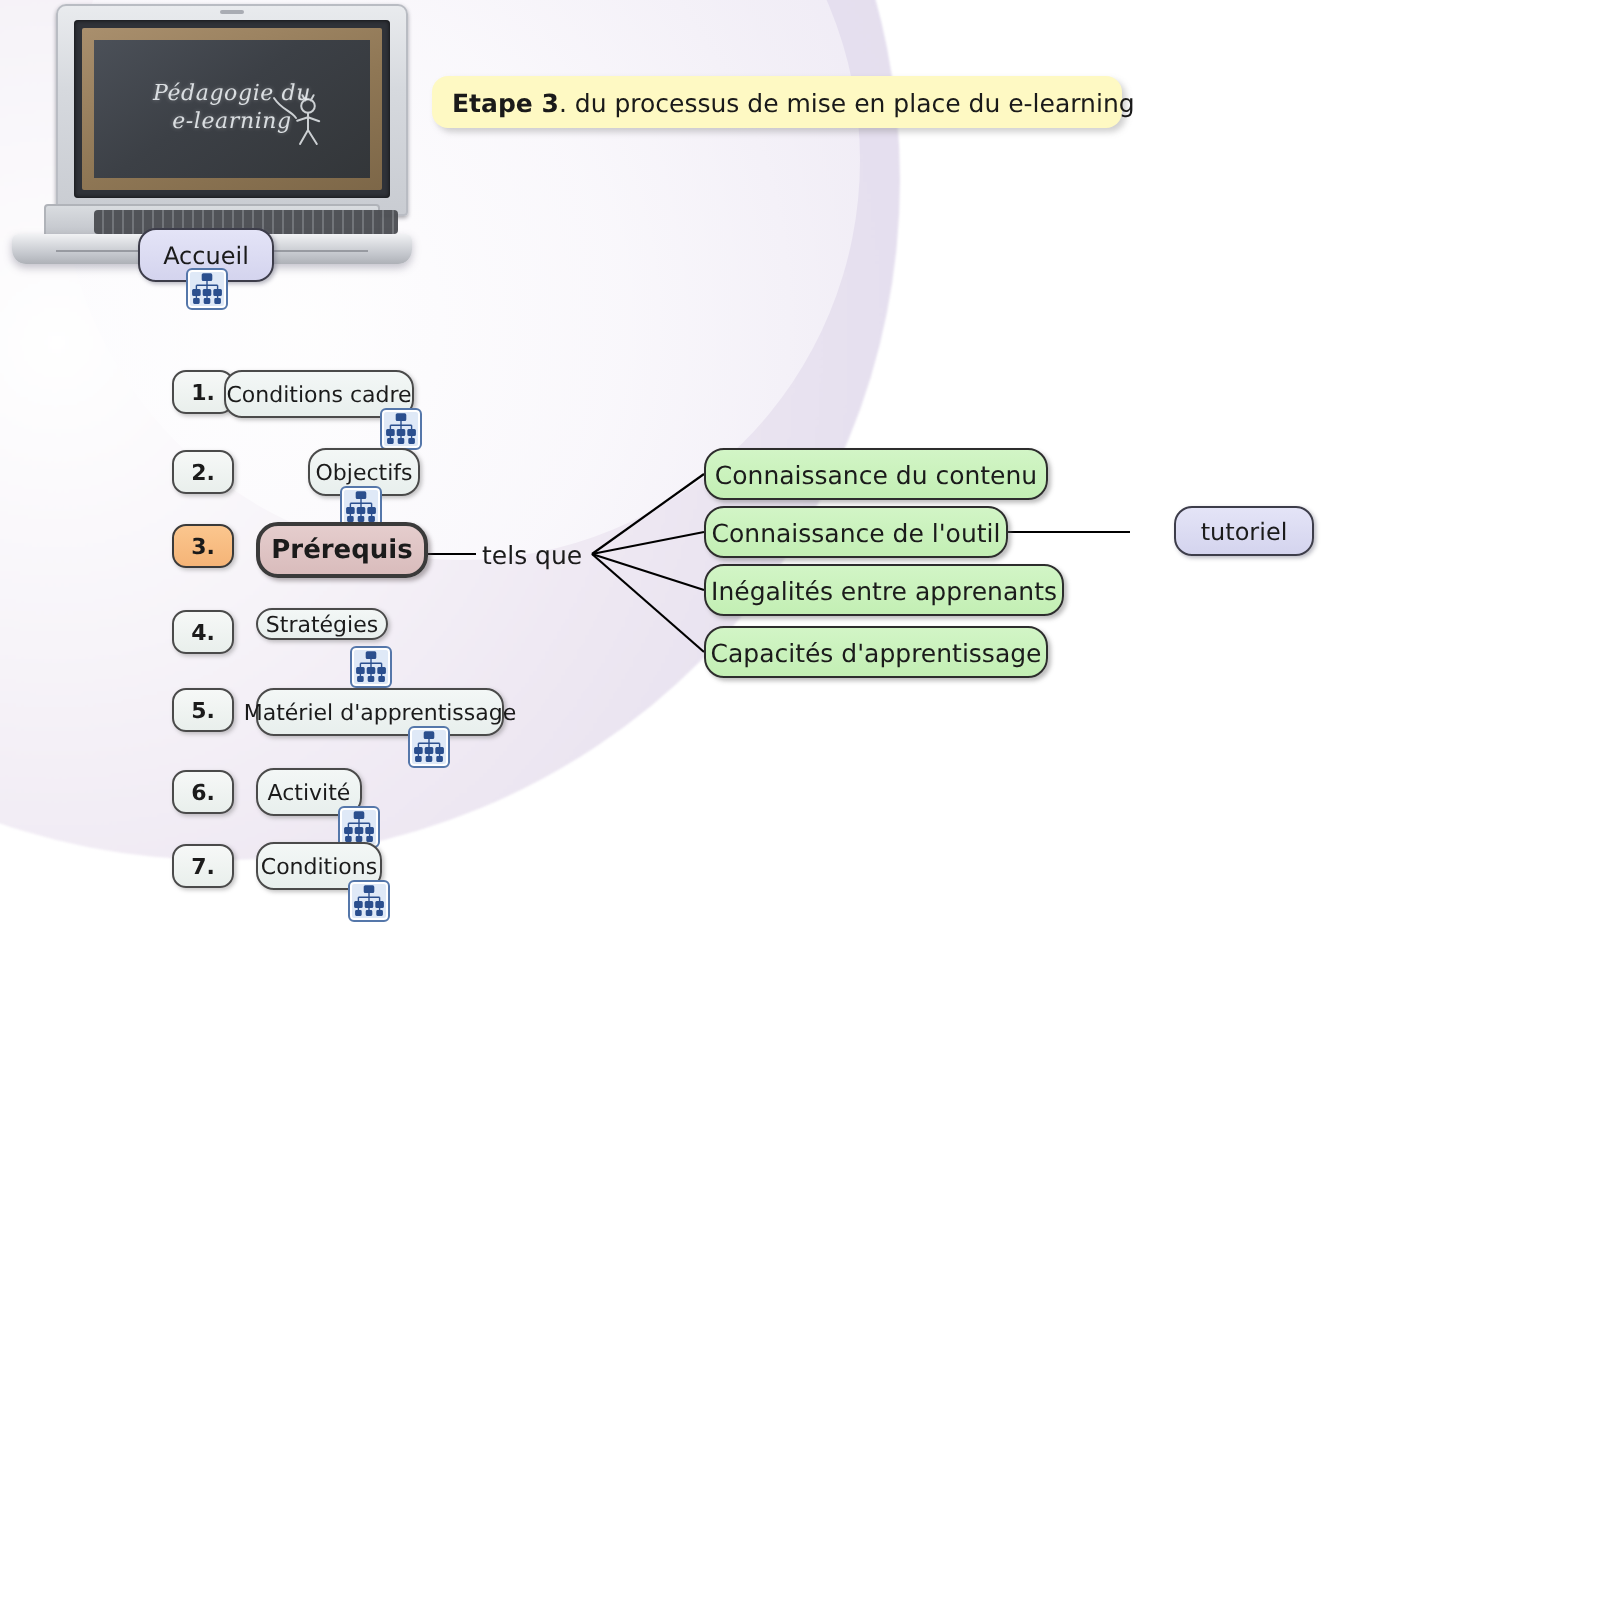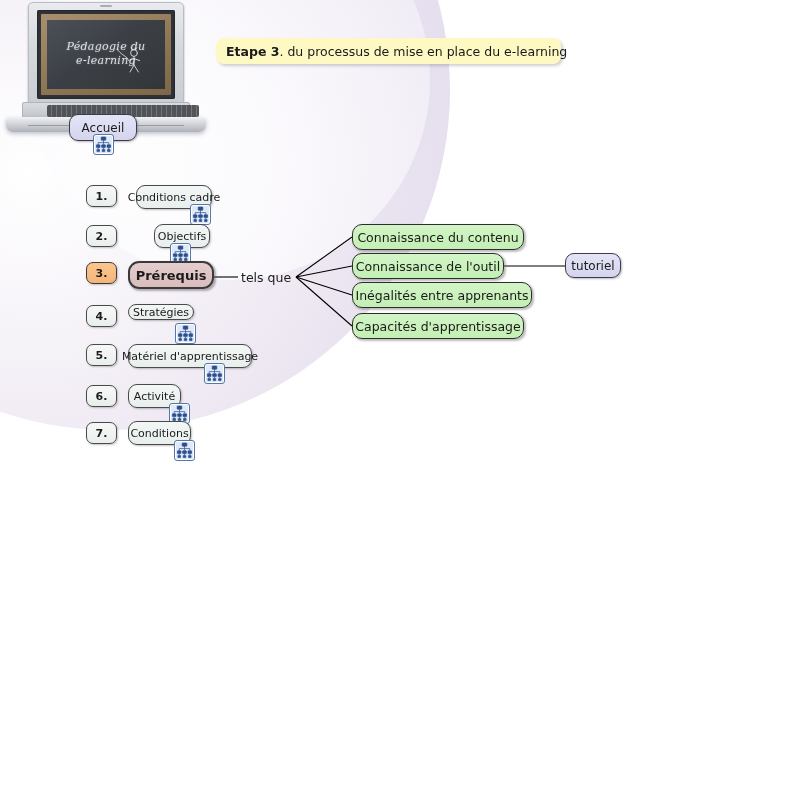--- a/index.html
+++ b/index.html
@@ -49,21 +49,21 @@
     position: absolute;
     left: 6px;
     top: 2px;
     width: 200px;
     height: 134px;
   }
   .lid {
     position: absolute;
     left: 22px;
     top: 0px;
-    width: 156px;
+    width: 176px;
     height: 106px;
     border-radius: 5px 5px 2px 2px;
     background: linear-gradient(180deg,#e9ebee 0%, #d6d9de 40%, #c9ccd2 100%);
     box-shadow: 0 1px 2px rgba(60,60,70,.45);
     border: 1px solid #b9bcc3;
     box-sizing: border-box;
     padding-left: 43px;
   }
   .lid-notch {
     position: absolute;
@@ -365,21 +365,21 @@
       <rect x="8.2" y="14.4" width="2.6" height="2.2" rx=".3"></rect>
       <rect x="13.5" y="14.4" width="2.6" height="2.2" rx=".3"></rect>
     </g>
   </svg>
 </span>
 
 <div id="steps-layer">
     <div class="badge" style="left: 86px; top: 185px;">
       <span>1.</span>
     </div>
-    <div class="node node-std" style="left: 136px; top: 185px; width: 76px; height: 24px; justify-content: center;">
+    <div class="node node-std" style="left: 112px; top: 185px; width: 95px; height: 24px; justify-content: center;">
       <span>Conditions cadre</span>
     </div>
     <span class="hicon" style="left: 189.5px; top: 204px;">
       <svg viewBox="0 0 19 19">
   <g fill="#2b4f8e" stroke="#2b4f8e" stroke-width=".7">
     <rect x="7.2" y="2" width="4.6" height="3.2" rx=".5"></rect>
     <path d="M9.5 5.2 L9.5 7.6 M4.2 7.6 L14.8 7.6 M4.2 7.6 L4.2 9.6 M9.5 7.6 L9.5 9.6 M14.8 7.6 L14.8 9.6" fill="none"></path>
     <rect x="2.4" y="9.8" width="3.6" height="2.8" rx=".4"></rect>
     <rect x="7.7" y="9.8" width="3.6" height="2.8" rx=".4"></rect>
     <rect x="13" y="9.8" width="3.6" height="2.8" rx=".4"></rect>
@@ -511,15 +511,15 @@
       <span>Connaissance de l'outil</span>
     </div>
     <div class="node node-green" style="left: 352px; top: 282px; width: 180px; height: 26px;">
       <span>Inégalités entre apprenants</span>
     </div>
     <div class="node node-green" style="left: 352px; top: 313px; width: 172px; height: 26px;">
       <span>Capacités d'apprentissage</span>
     </div>
   </div>
 
-<div class="node node-lav" style="left:565px; top:253px; width:56px; height:25px; font-size:12px;">
+<div class="node node-lav" style="left:587px; top:253px; width:70px; height:25px; font-size:12px;">
   <span>tutoriel</span>
 </div>
 
 </body></html>

